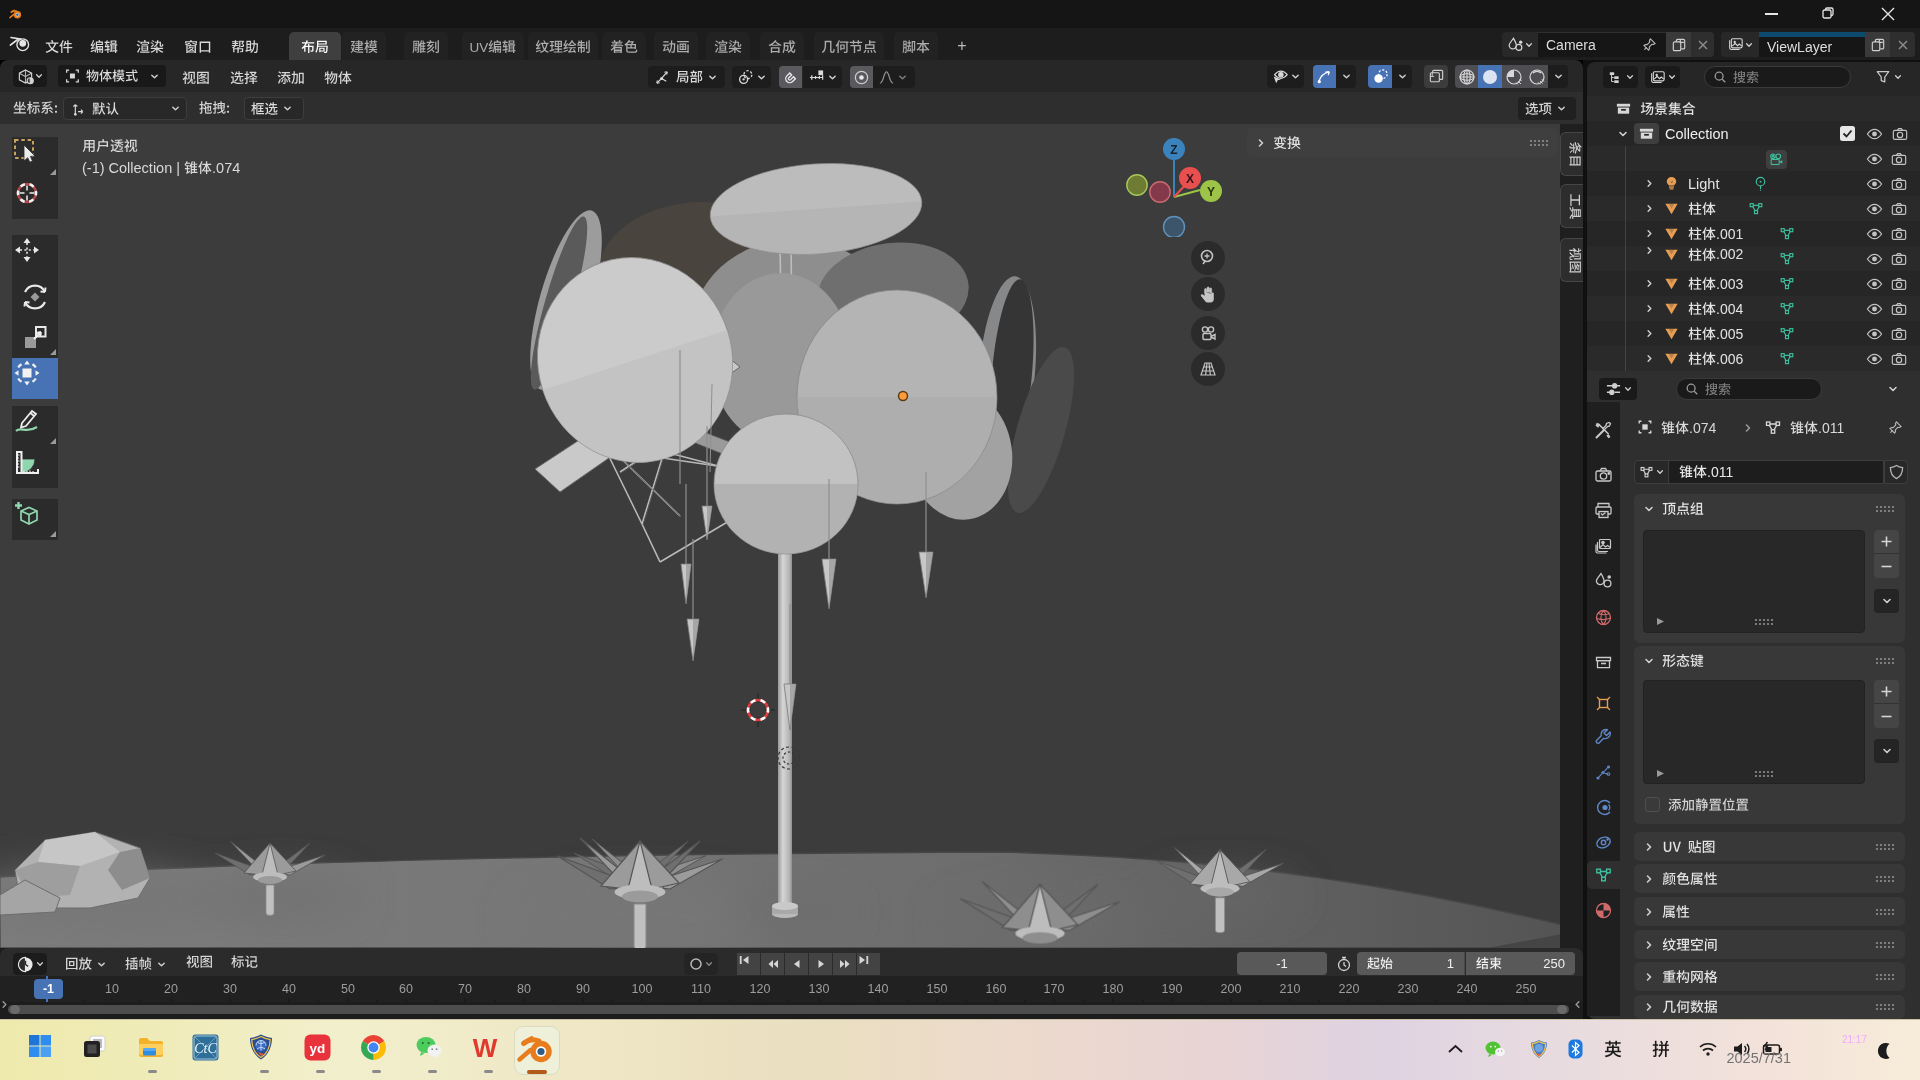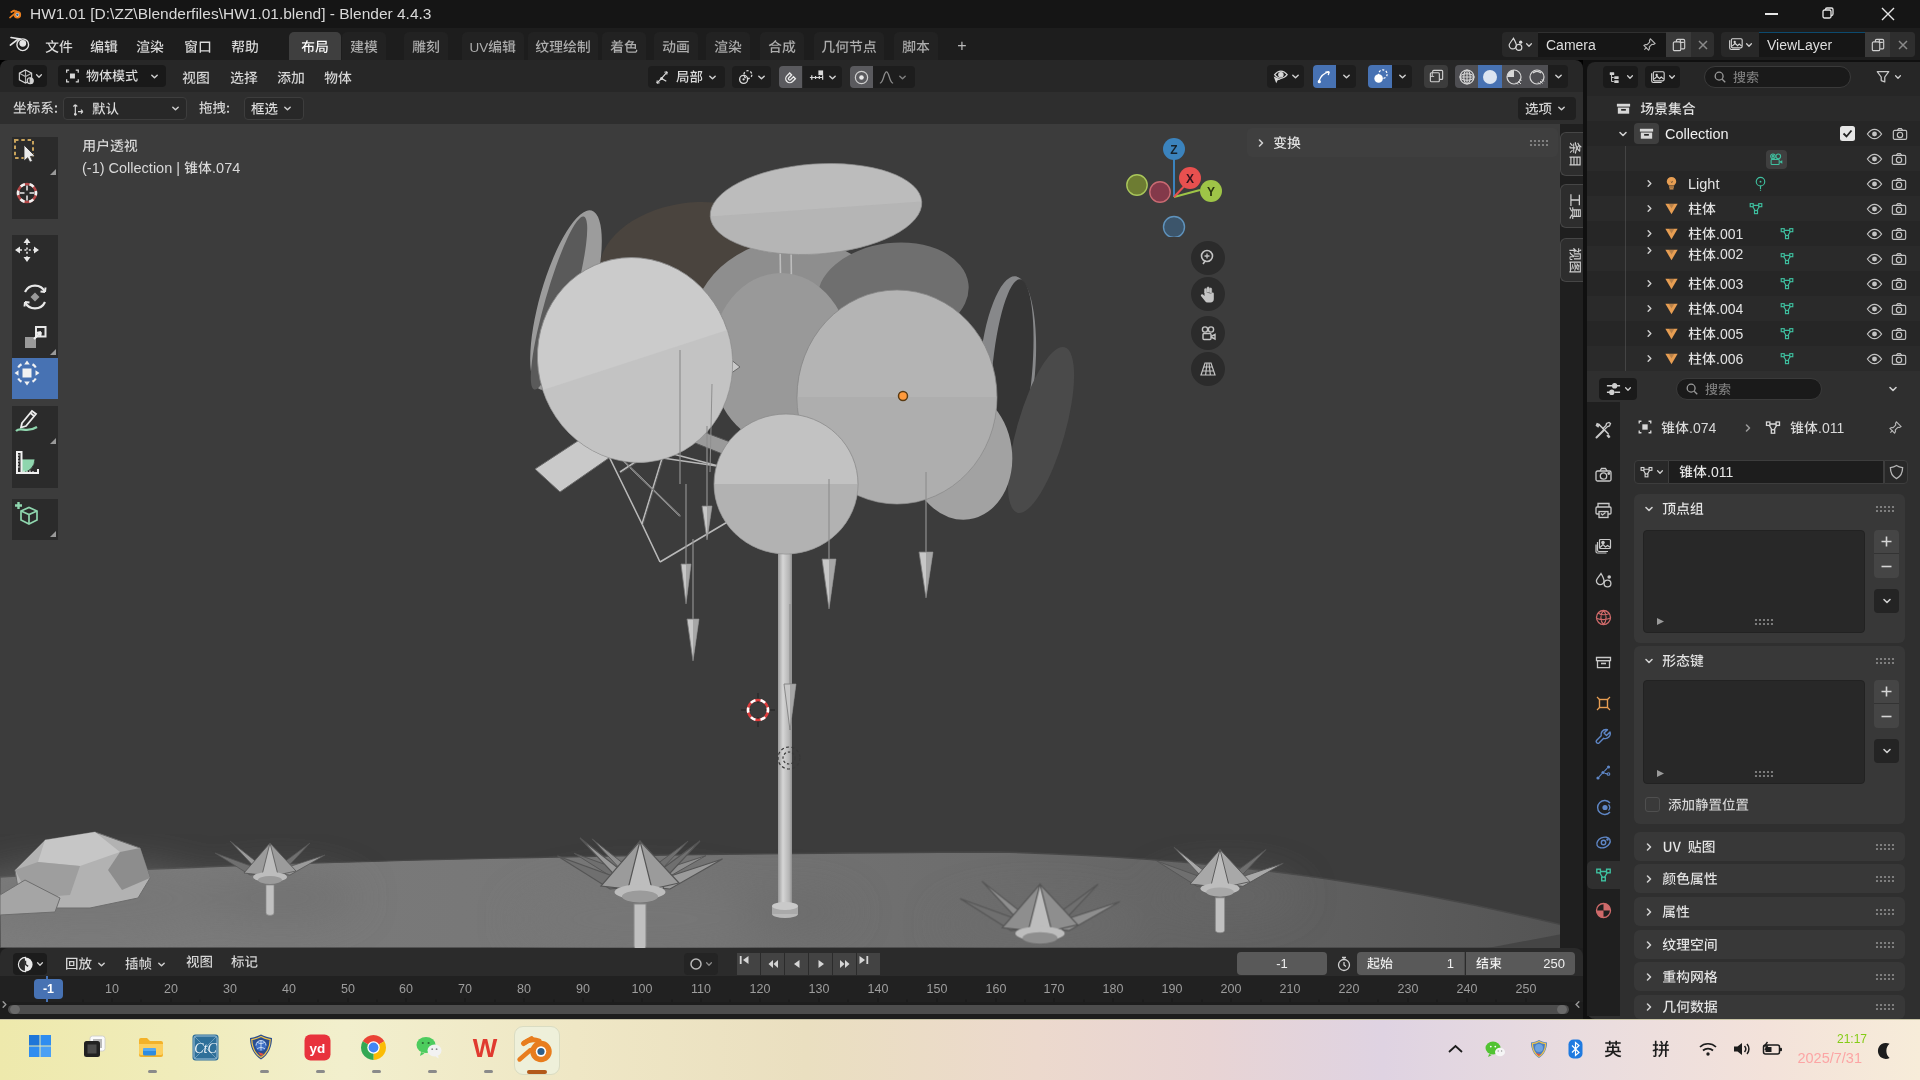--- a/index.html
+++ b/index.html
@@ -15,21 +15,20 @@
 <g stroke="#e87d1e" fill="none" stroke-linecap="round">
 <circle cx="27" cy="25.5" r="7.5" stroke-width="6.5"></circle>
 <path d="M9.5 17.5 Q17 11.5 25 15" stroke-width="5"></path>
 <path d="M10 17 L17.5 12.5" stroke-width="4.6"></path>
 <path d="M5.5 33.5 L16.5 24" stroke-width="4.4"></path>
 </g>
 <circle cx="27" cy="25.5" r="5.2" fill="#fff"></circle>
 <circle cx="27" cy="25.5" r="3.6" fill="#2d5e8a"></circle>
 </svg>
     </div>
-    <div style="position:absolute;left:30px;top:0px;width:900px;height:28px;display:flex;align-items:center;color:#d9d9d9;font-size:15.5px">HW1.01 [D:\ZZ\Blenderfiles\HW1.01.blend] - Blender 4.4.3</div>
     <div style="position:absolute;left:1765px;top:13px;width:13px;height:2px;background:#e6e6e6"></div>
     <div style="position:absolute;left:1822px;top:7px;width:12px;height:12px;">
       <svg width="12" height="12" viewBox="0 0 12 12">
         <rect x="1" y="3" width="8" height="8" rx="1.5" fill="none" stroke="#e6e6e6" stroke-width="1.3"></rect>
         <path d="M3.5 3 V2.5 A1.5 1.5 0 0 1 5 1 H9.5 A1.5 1.5 0 0 1 11 2.5 V7 A1.5 1.5 0 0 1 9.5 8.5 H9" fill="none" stroke="#e6e6e6" stroke-width="1.3"></path>
       </svg>
     </div>
     <div style="position:absolute;left:1881px;top:7px;width:14px;height:14px;">
       <svg width="14" height="14" viewBox="0 0 14 14">
         <path d="M1 1 L13 13 M13 1 L1 13" stroke="#e6e6e6" stroke-width="1.4"></path>
@@ -195,21 +194,21 @@
       <svg width="17" height="15" viewBox="0 0 20 18">
 <rect x="5" y="2" width="13" height="11" rx="1.5" fill="none" stroke="#d8d8d8" stroke-width="1.3"></rect>
 <circle cx="9" cy="6" r="1.4" fill="#d8d8d8"></circle>
 <path d="M6 11 l3.5 -3.5 l3 3 l2-2 l3 2.5" fill="none" stroke="#d8d8d8" stroke-width="1.3"></path>
 <path d="M3 4 v9 a2 2 0 0 0 2 2 h10" fill="none" stroke="#d8d8d8" stroke-width="1.3"></path>
 </svg>
       <svg width="8" height="8" viewBox="0 0 10 10" style="flex:none">
         <path d="M2 3.5 L5 6.5 L8 3.5" fill="none" stroke="#cfcfcf" stroke-width="1.6" stroke-linecap="round" stroke-linejoin="round"></path>
       </svg>
     </div>
-    <div style="position:absolute;left:1759px;top:32px;width:106px;height:25px;background:#161616;display:flex;align-items:center;padding-left:8px;color:#dedede;font-size:14px;border-top:1px solid #0c4a6e">ViewLayer</div>
+    <div style="position:absolute;left:1759px;top:32px;width:106px;height:25px;background:#161616;display:flex;align-items:center;padding-left:8px;color:#dedede;font-size:14px;border-top:5px solid #0c4a6e">ViewLayer</div>
     <div style="position:absolute;left:1865px;top:32px;width:25px;height:25px;background:#3a3a3a;display:flex;align-items:center;justify-content:center">
       <svg width="14" height="14" viewBox="0 0 16 16">
 <rect x="1.5" y="4.5" width="8.5" height="10" rx="1.5" fill="none" stroke="#d0d0d0" stroke-width="1.3"></rect>
 <path d="M5 4.5 V3 a1.5 1.5 0 0 1 1.5 -1.5 H9 l4 0 a1.5 1.5 0 0 1 1.5 1.5 V11 a1.5 1.5 0 0 1 -1.5 1.5 H10.5" fill="none" stroke="#d0d0d0" stroke-width="1.3"></path>
 <path d="M9.5 1.5 V5 h4" fill="none" stroke="#d0d0d0" stroke-width="1.3"></path>
       </svg>
     </div>
     <div style="position:absolute;left:1890px;top:32px;width:25px;height:25px;background:#2e2e2e;border-radius:0 4px 4px 0;display:flex;align-items:center;justify-content:center">
       <svg width="12" height="12" viewBox="0 0 12 12">
         <path d="M2 2 L10 10 M10 2 L2 10" stroke="#8a8a8a" stroke-width="1.5"></path>
@@ -2148,19 +2147,19 @@
       </svg>
     </div>
     <div style="position:absolute;left:1760px;top:1041px;width:23px;height:16px;">
       <svg width="23" height="16" viewBox="0 0 23 16">
         <rect x="3.5" y="4" width="16" height="9" rx="2" fill="none" stroke="#1d1d1d" stroke-width="1.5"></rect>
         <rect x="19.8" y="6.7" width="2.2" height="3.6" rx="1" fill="#1d1d1d"></rect>
         <rect x="5.5" y="6" width="6" height="5" fill="#1d1d1d"></rect>
         <path d="M7.5 1 L4.5 5 h3 l-2.5 4" fill="none" stroke="#1d1d1d" stroke-width="1.4"></path>
       </svg>
     </div>
-    <div style="position:absolute;left:1797px;top:1031px;width:70px;height:16px;display:flex;align-items:center;justify-content:flex-end;color:#84cc16;font-size:12px">21:17</div>
-    <div style="position:absolute;left:1792px;top:1050px;width:70px;height:16px;display:flex;align-items:center;justify-content:flex-end;color:#fca5a5;font-size:14.5px">2025/7/31</div>
+    <div style="position:absolute;left:1797px;top:1031px;width:70px;height:16px;display:flex;align-items:center;justify-content:flex-end;color:#f0abfc;font-size:10px">21:17</div>
+    <div style="position:absolute;left:1721px;top:1050px;width:70px;height:16px;display:flex;align-items:center;justify-content:flex-end;color:#737373;font-size:14.5px">2025/7/31</div>
     <div style="position:absolute;left:1875px;top:1040px;width:19px;height:19px;">
       <svg width="19" height="19" viewBox="0 0 19 19">
         <path d="M12.5 2.5 A8 8 0 1 0 17 16 A9.5 9.5 0 0 1 12.5 2.5 Z" fill="#1d1d1d" transform="rotate(18 9.5 9.5)"></path>
       </svg>
     </div>
   </div>
 </body></html>

